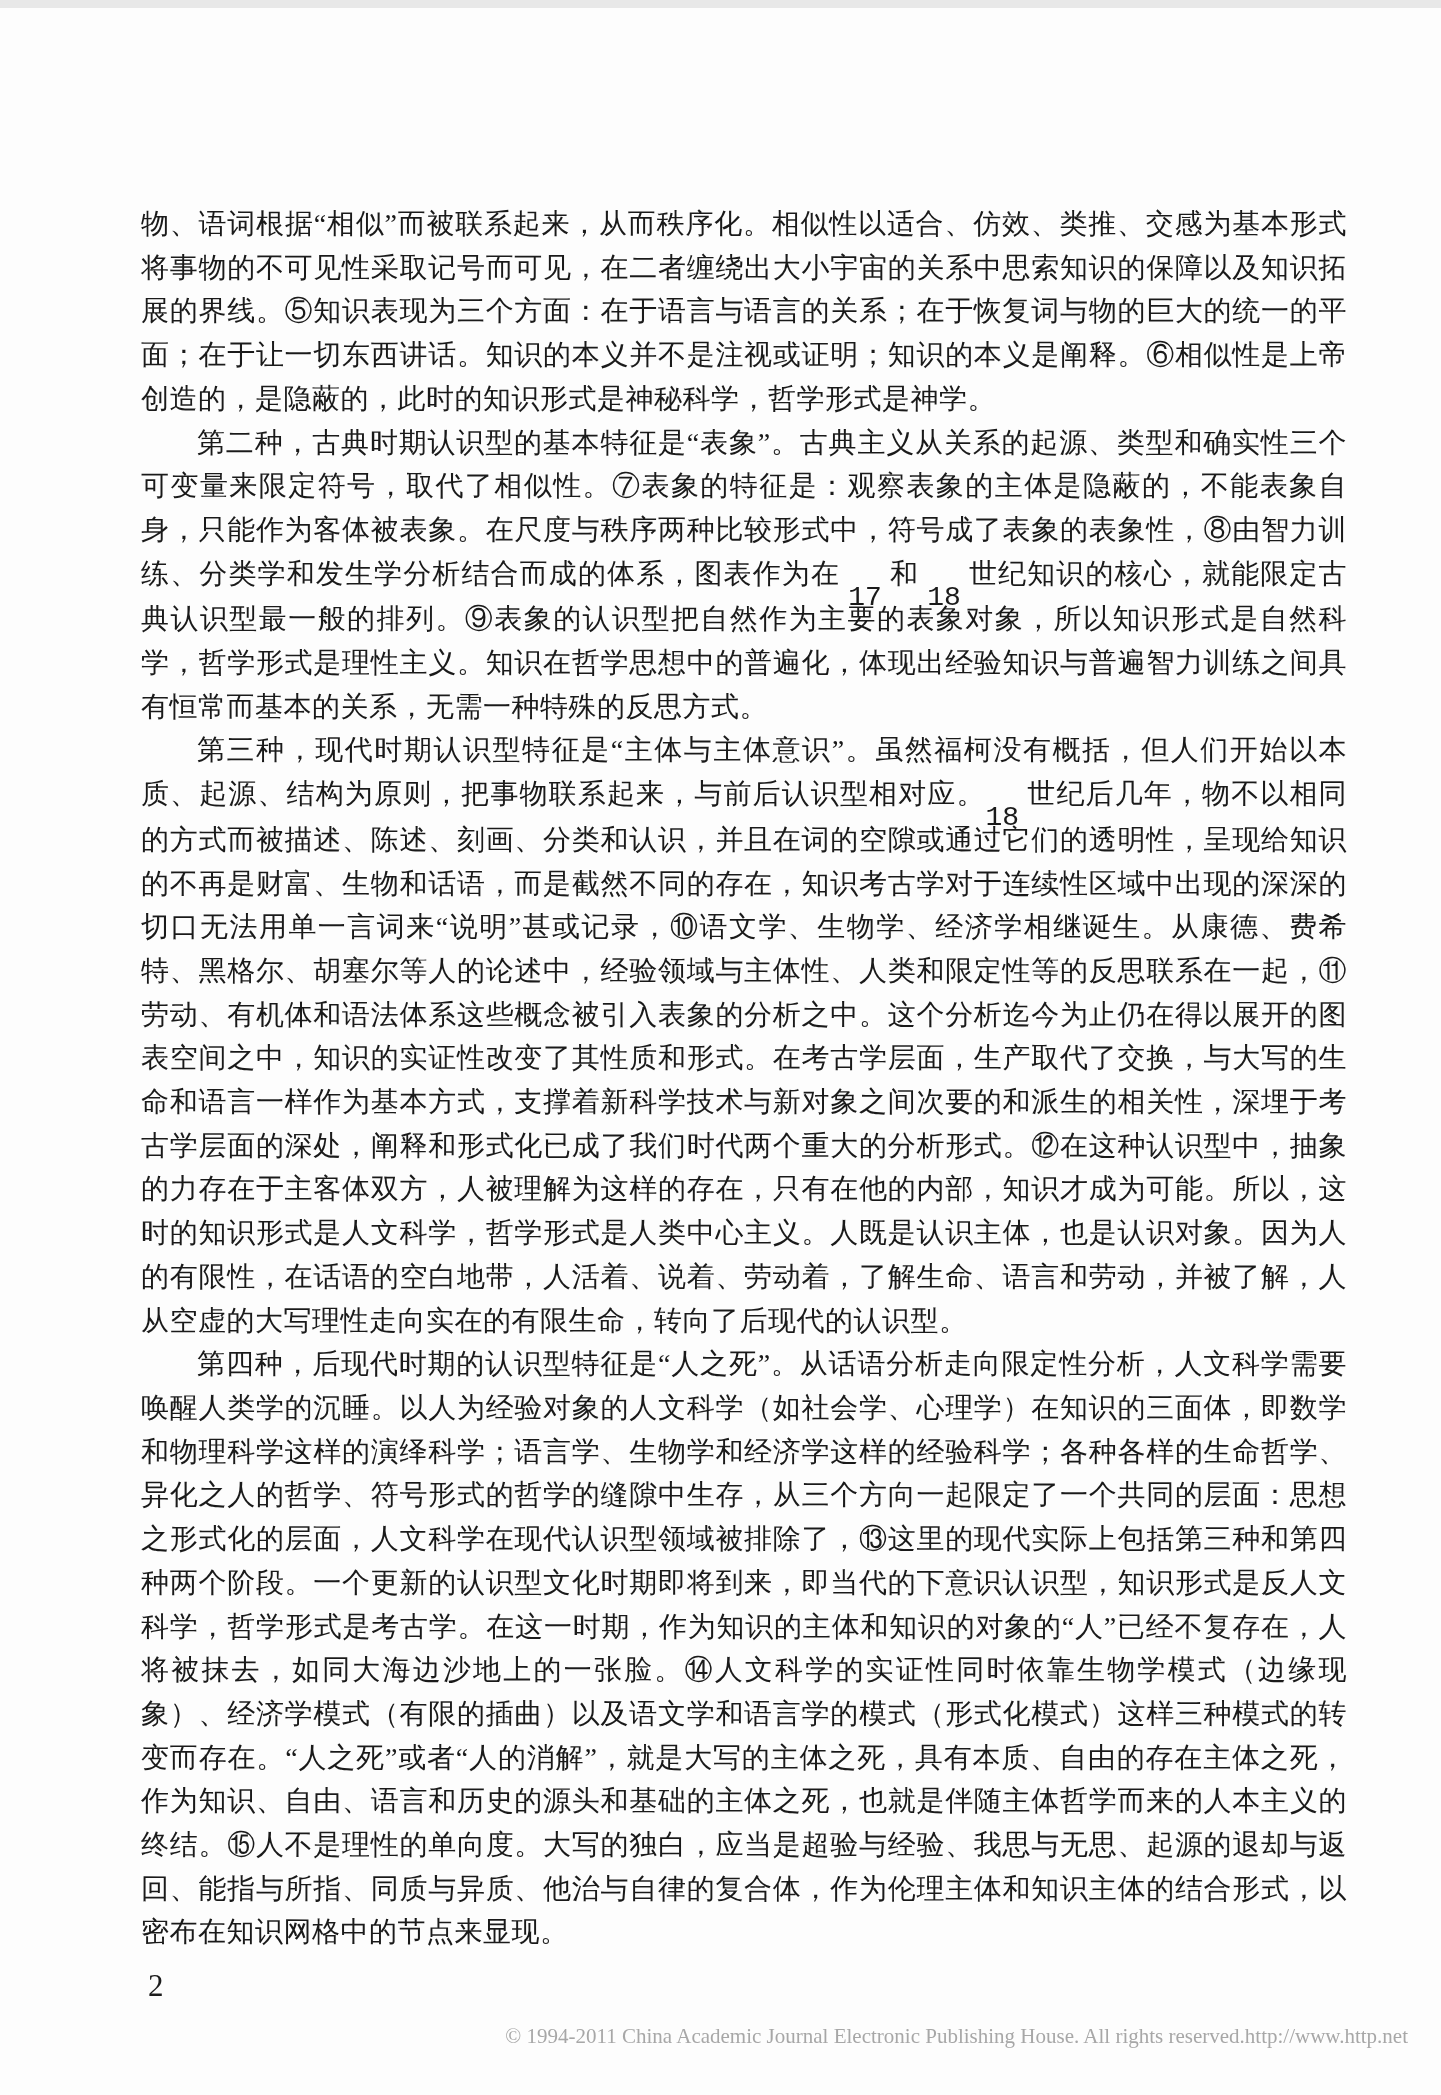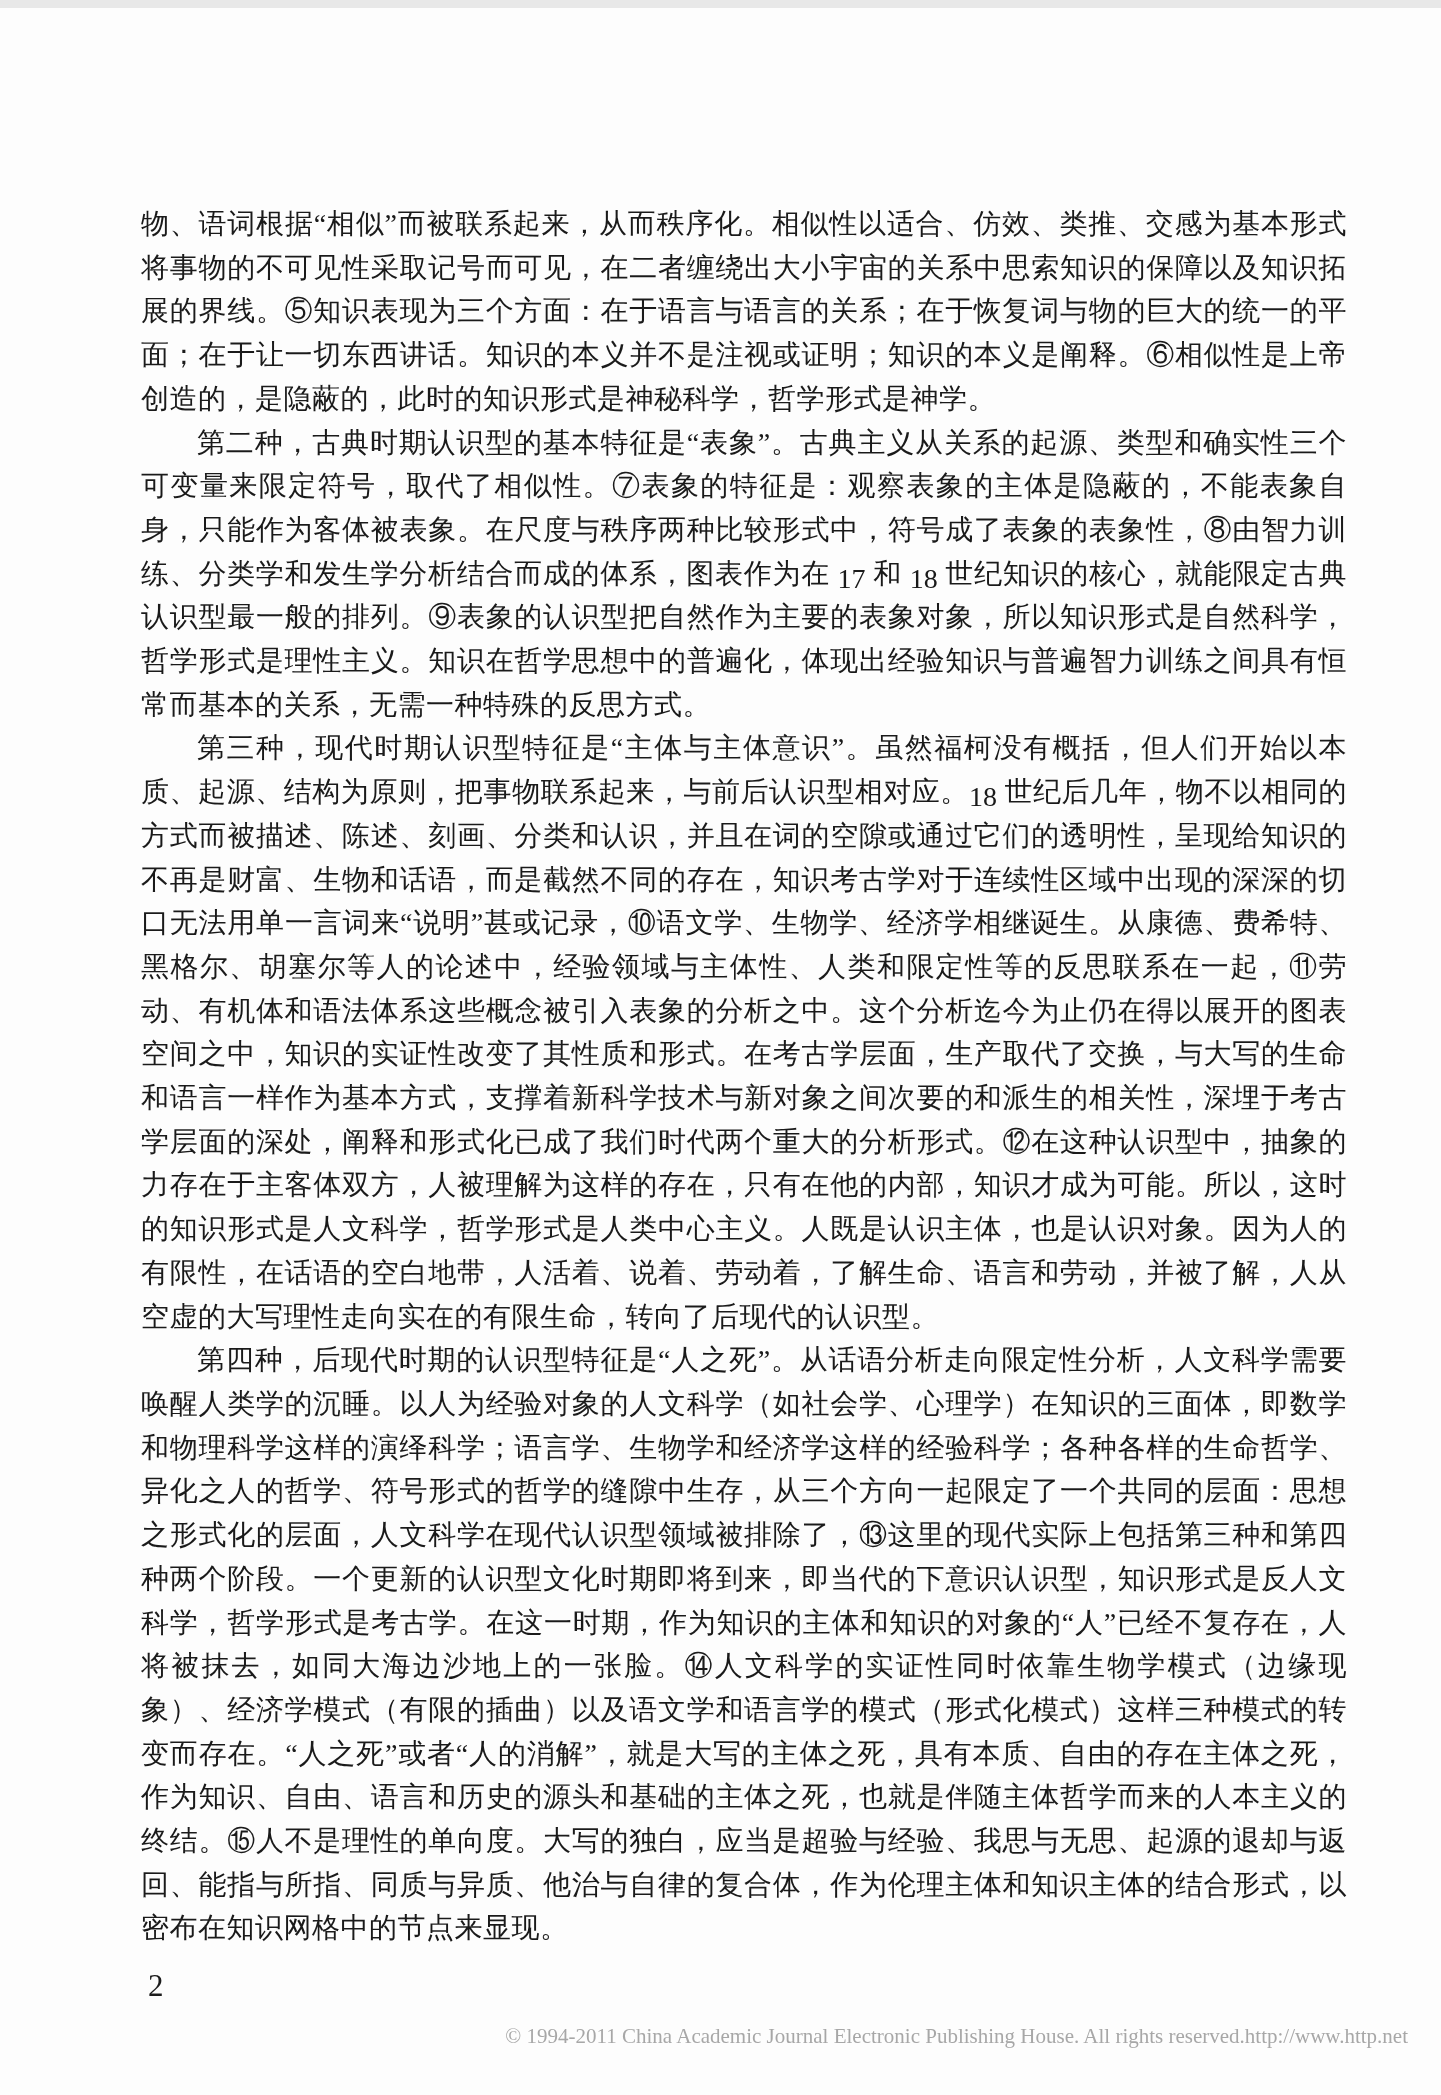--- a/index.html
+++ b/index.html
@@ -30,23 +30,23 @@
   }
   .article p {
     margin: 0;
     padding: 0;
   }
   .article p.indent {
     text-indent: 2em;
   }
   
   .digits {
-    font-family: Liberation Serif, serif;
+    font-family: Liberation Mono, monospace;
     position: relative;
-    top: 5px;
+    top: 22px;
     letter-spacing: 0;
   }
   .page-number {
     position: absolute;
     left: 148px;
     top: 1960px;
     font-family: "Liberation Serif", "DejaVu Serif", serif;
     font-size: 31px;
     color: #1c1c1c;
   }

